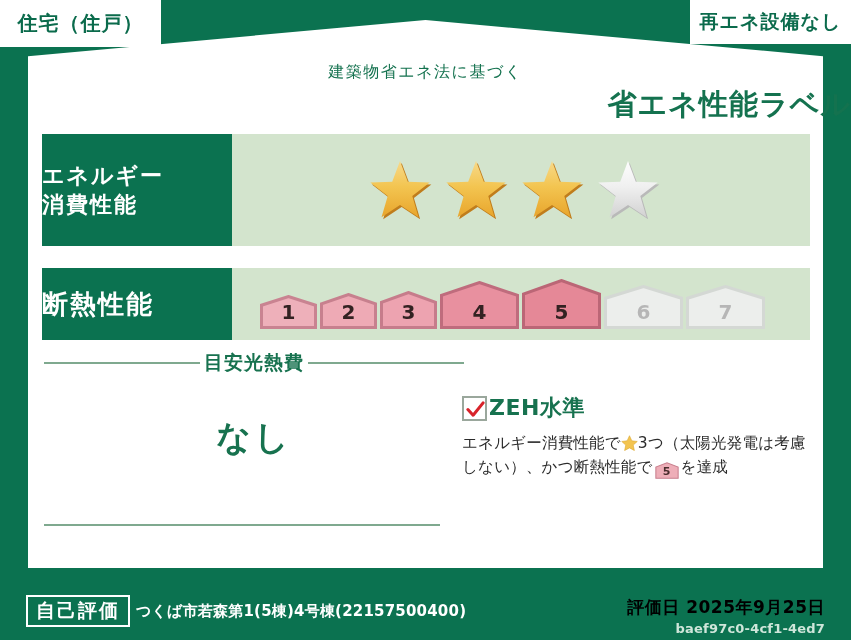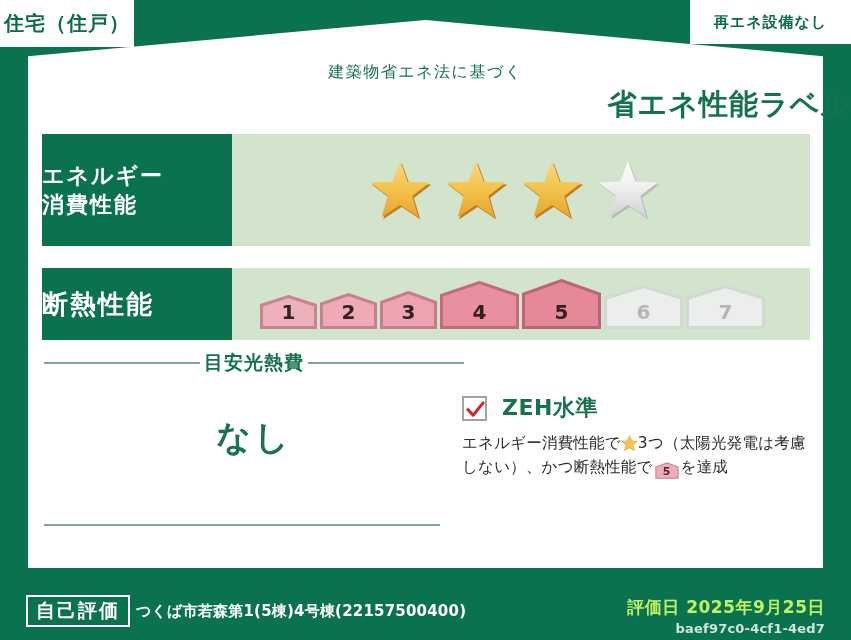--- a/index.html
+++ b/index.html
@@ -24,22 +24,22 @@
   
   .corner-tag{
     position:absolute;
     background:#ffffff;
     color:#0b6b4c;
     font-weight:bold;
     display:flex;align-items:center;justify-content:center;
     letter-spacing:1px;
     box-sizing:border-box;
   }
-  #tag-left{left:0;top:0;width:134px;height:47px;font-size:20px;}
-  #tag-right{right:0;top:0;width:161px;height:44px;font-size:15px;}
+  #tag-left{left:0;top:0;width:161px;height:47px;font-size:20px;}
+  #tag-right{right:0;top:0;width:161px;height:44px;font-size:19px;}
 
   
   #title-block{
     position:absolute;left:0;right:0;top:52px;text-align:center;
     color:#14724f;
   }
   #title-sub{font-size:16px;font-weight:normal;letter-spacing:1.5px;line-height:1.2;margin-top:10px;}
   #title-main{font-size:29px;font-weight:bold;letter-spacing:1px;margin-top:6px;line-height:1.2;text-align:right;}
 
   
@@ -94,21 +94,21 @@
     text-align:center;
     font-size:34px;font-weight:bold;color:#17724f;letter-spacing:3px;
   }
 
   #cost-rule-bottom{
     position:absolute;left:44px;top:524px;width:396px;height:2px;background:#7fa98f;
   }
 
   
   #zeh{position:absolute;left:462px;top:393px;width:348px;}
-  #zeh-head{display:flex;align-items:center;gap:15px;}
+  #zeh-head{display:flex;align-items:center;gap:2px;}
   .checkbox{
     width:25px;height:25px;border:2px solid #9aa79c;background:#fff;
     position:relative;box-sizing:border-box;flex:none;
   }
   .checkbox svg{position:absolute;left:2px;top:2px;width:19px;height:19px;}
   #zeh-title{font-size:22px;font-weight:bold;color:#17724f;letter-spacing:0.5px;}
   #zeh-desc{
     margin-top:9px;font-size:15.5px;color:#2b2b2b;line-height:1.52;letter-spacing:0.2px;
   }
   .inline-star{display:inline-block;width:17px;height:17px;vertical-align:-3px;}
@@ -130,21 +130,21 @@
     border:2px solid #ffffff;color:#ffffff;background:transparent;
     display:flex;align-items:center;justify-content:center;
     font-size:19px;font-weight:bold;letter-spacing:2px;box-sizing:border-box;
   }
   #bldg-name{
     position:absolute;left:136px;top:18px;
     color:#ffffff;font-size:15px;font-weight:bold;letter-spacing:0.2px;
   }
   #eval-date{
     position:absolute;right:26px;top:12px;
-    color:#bef264;font-size:17px;font-weight:bold;letter-spacing:0.5px;
+    color:#000000;font-size:17px;font-weight:bold;letter-spacing:0.5px;
   }
   #doc-hash{
     position:absolute;right:26px;top:37px;
     color:#cfe6da;font-size:13px;font-weight:bold;letter-spacing:0.2px;padding-left:9px;
   }
 </style>
 </head>
 <body>
 
 <div id="label">

